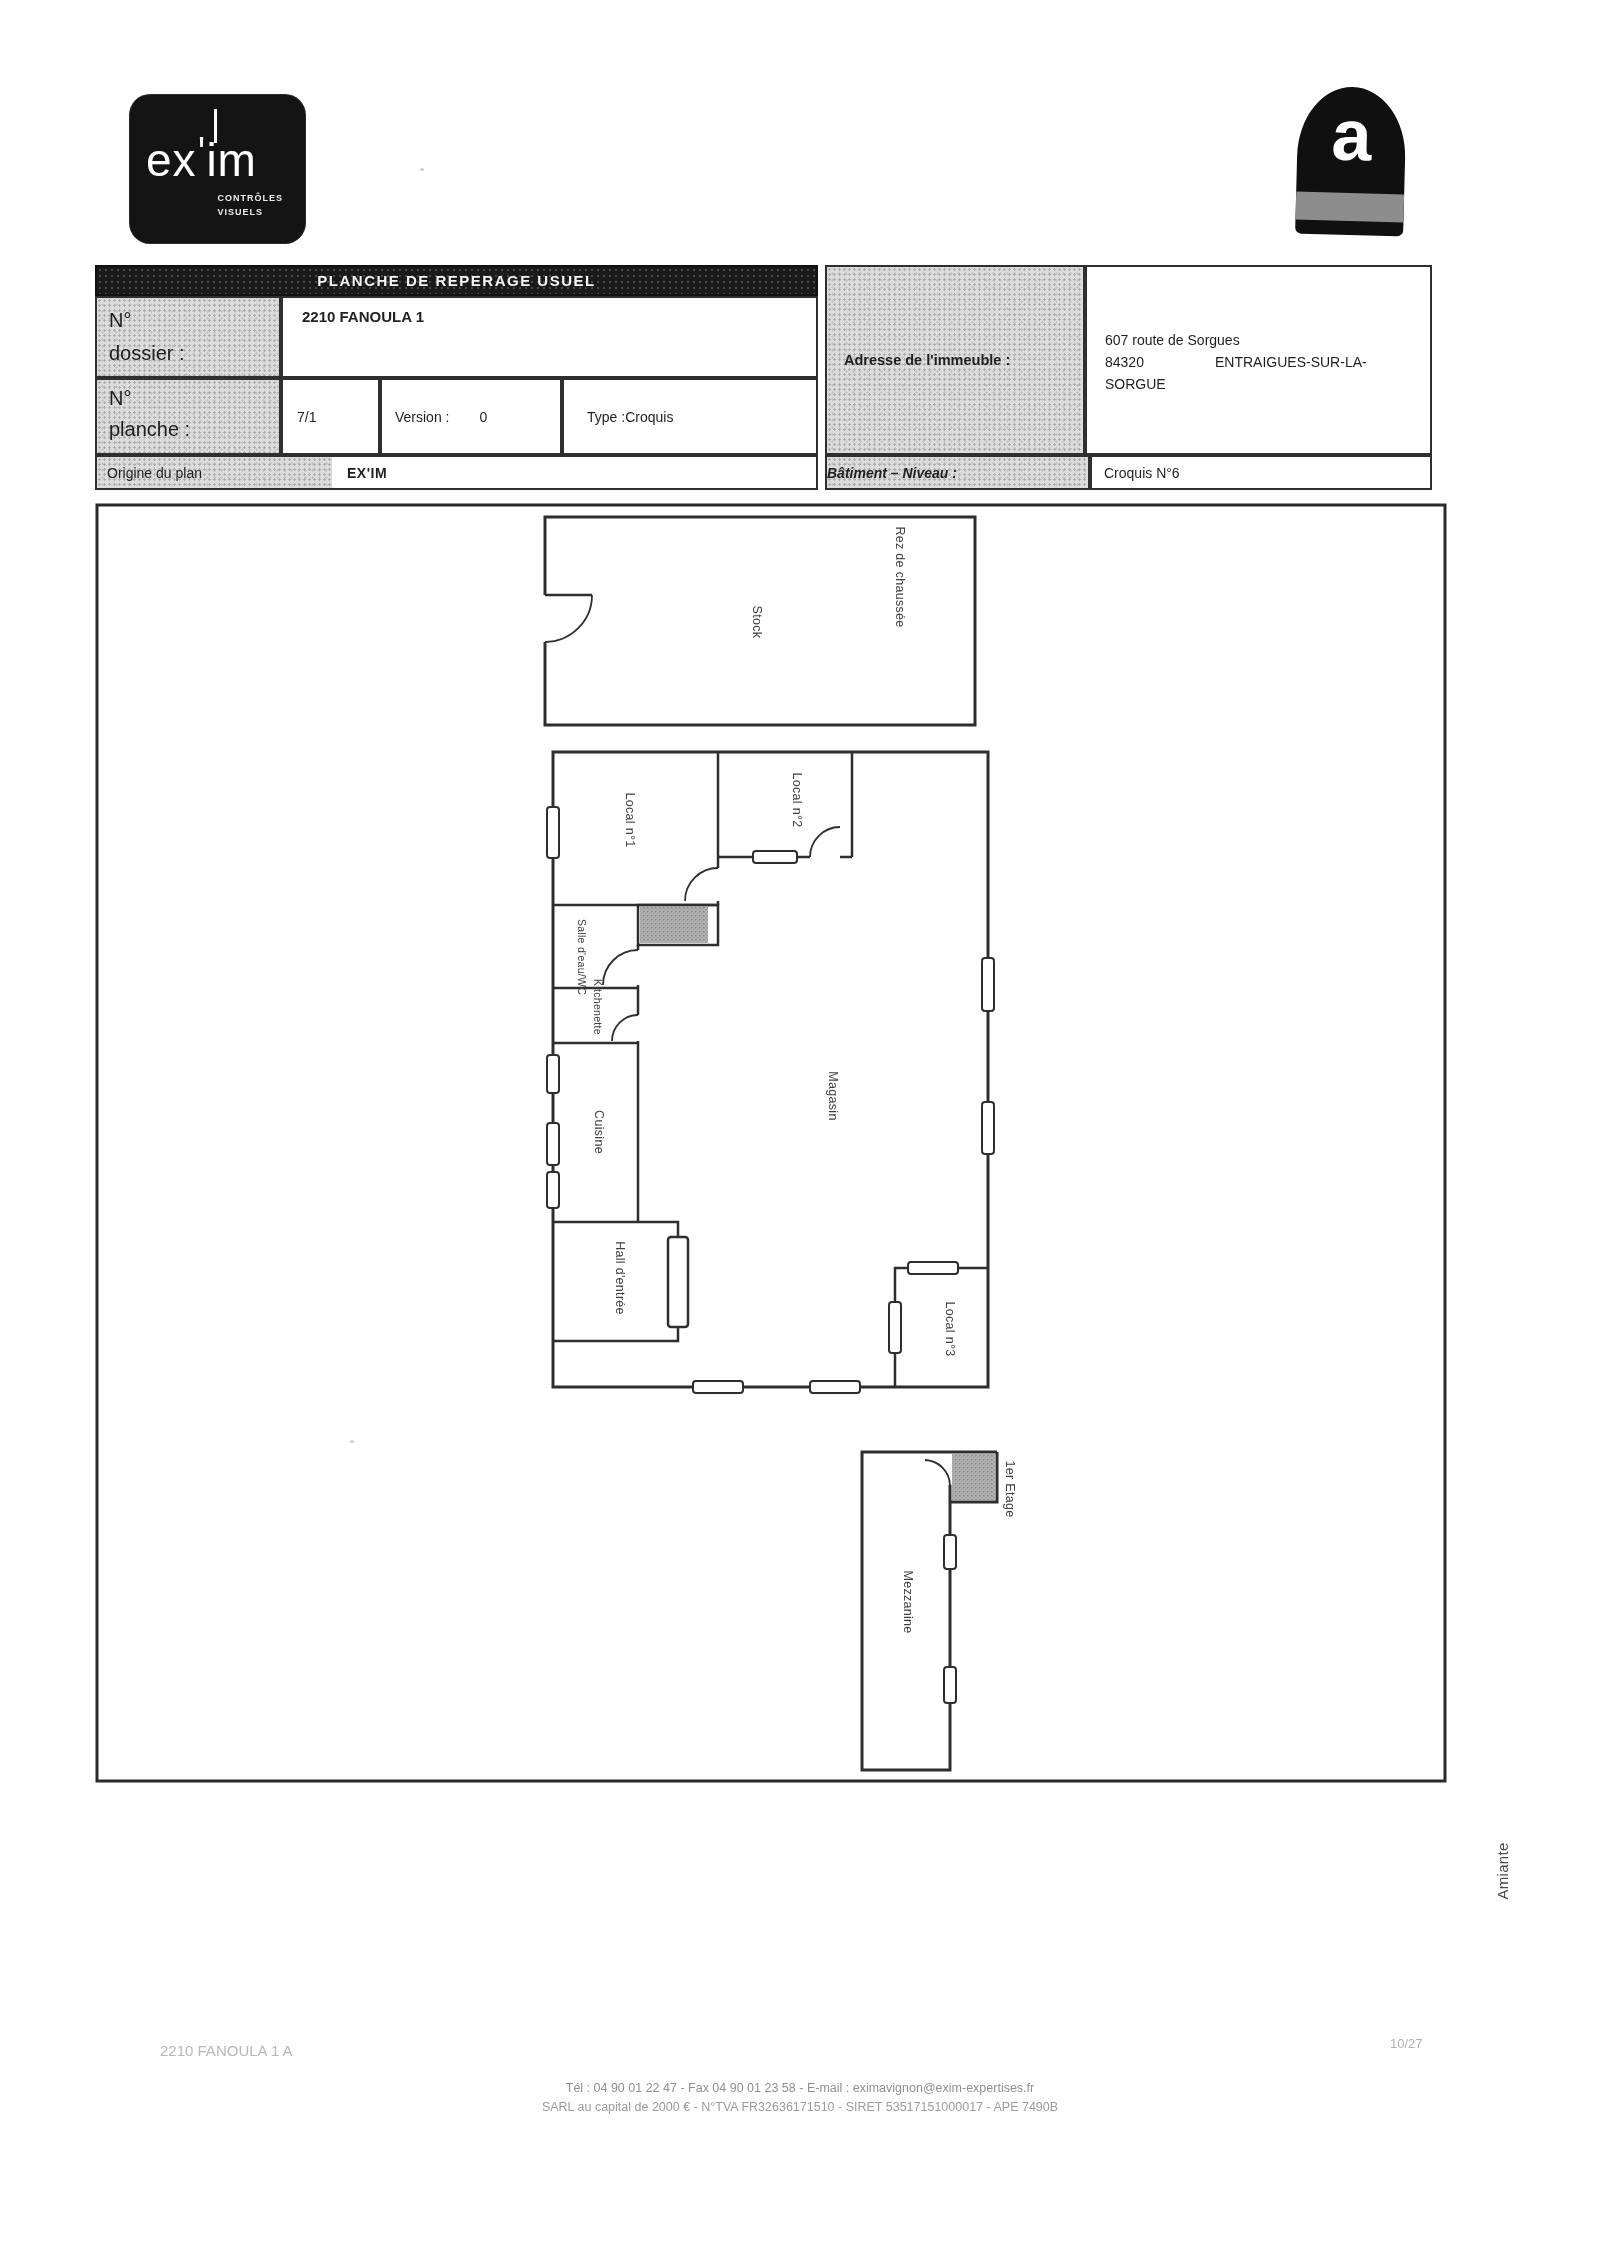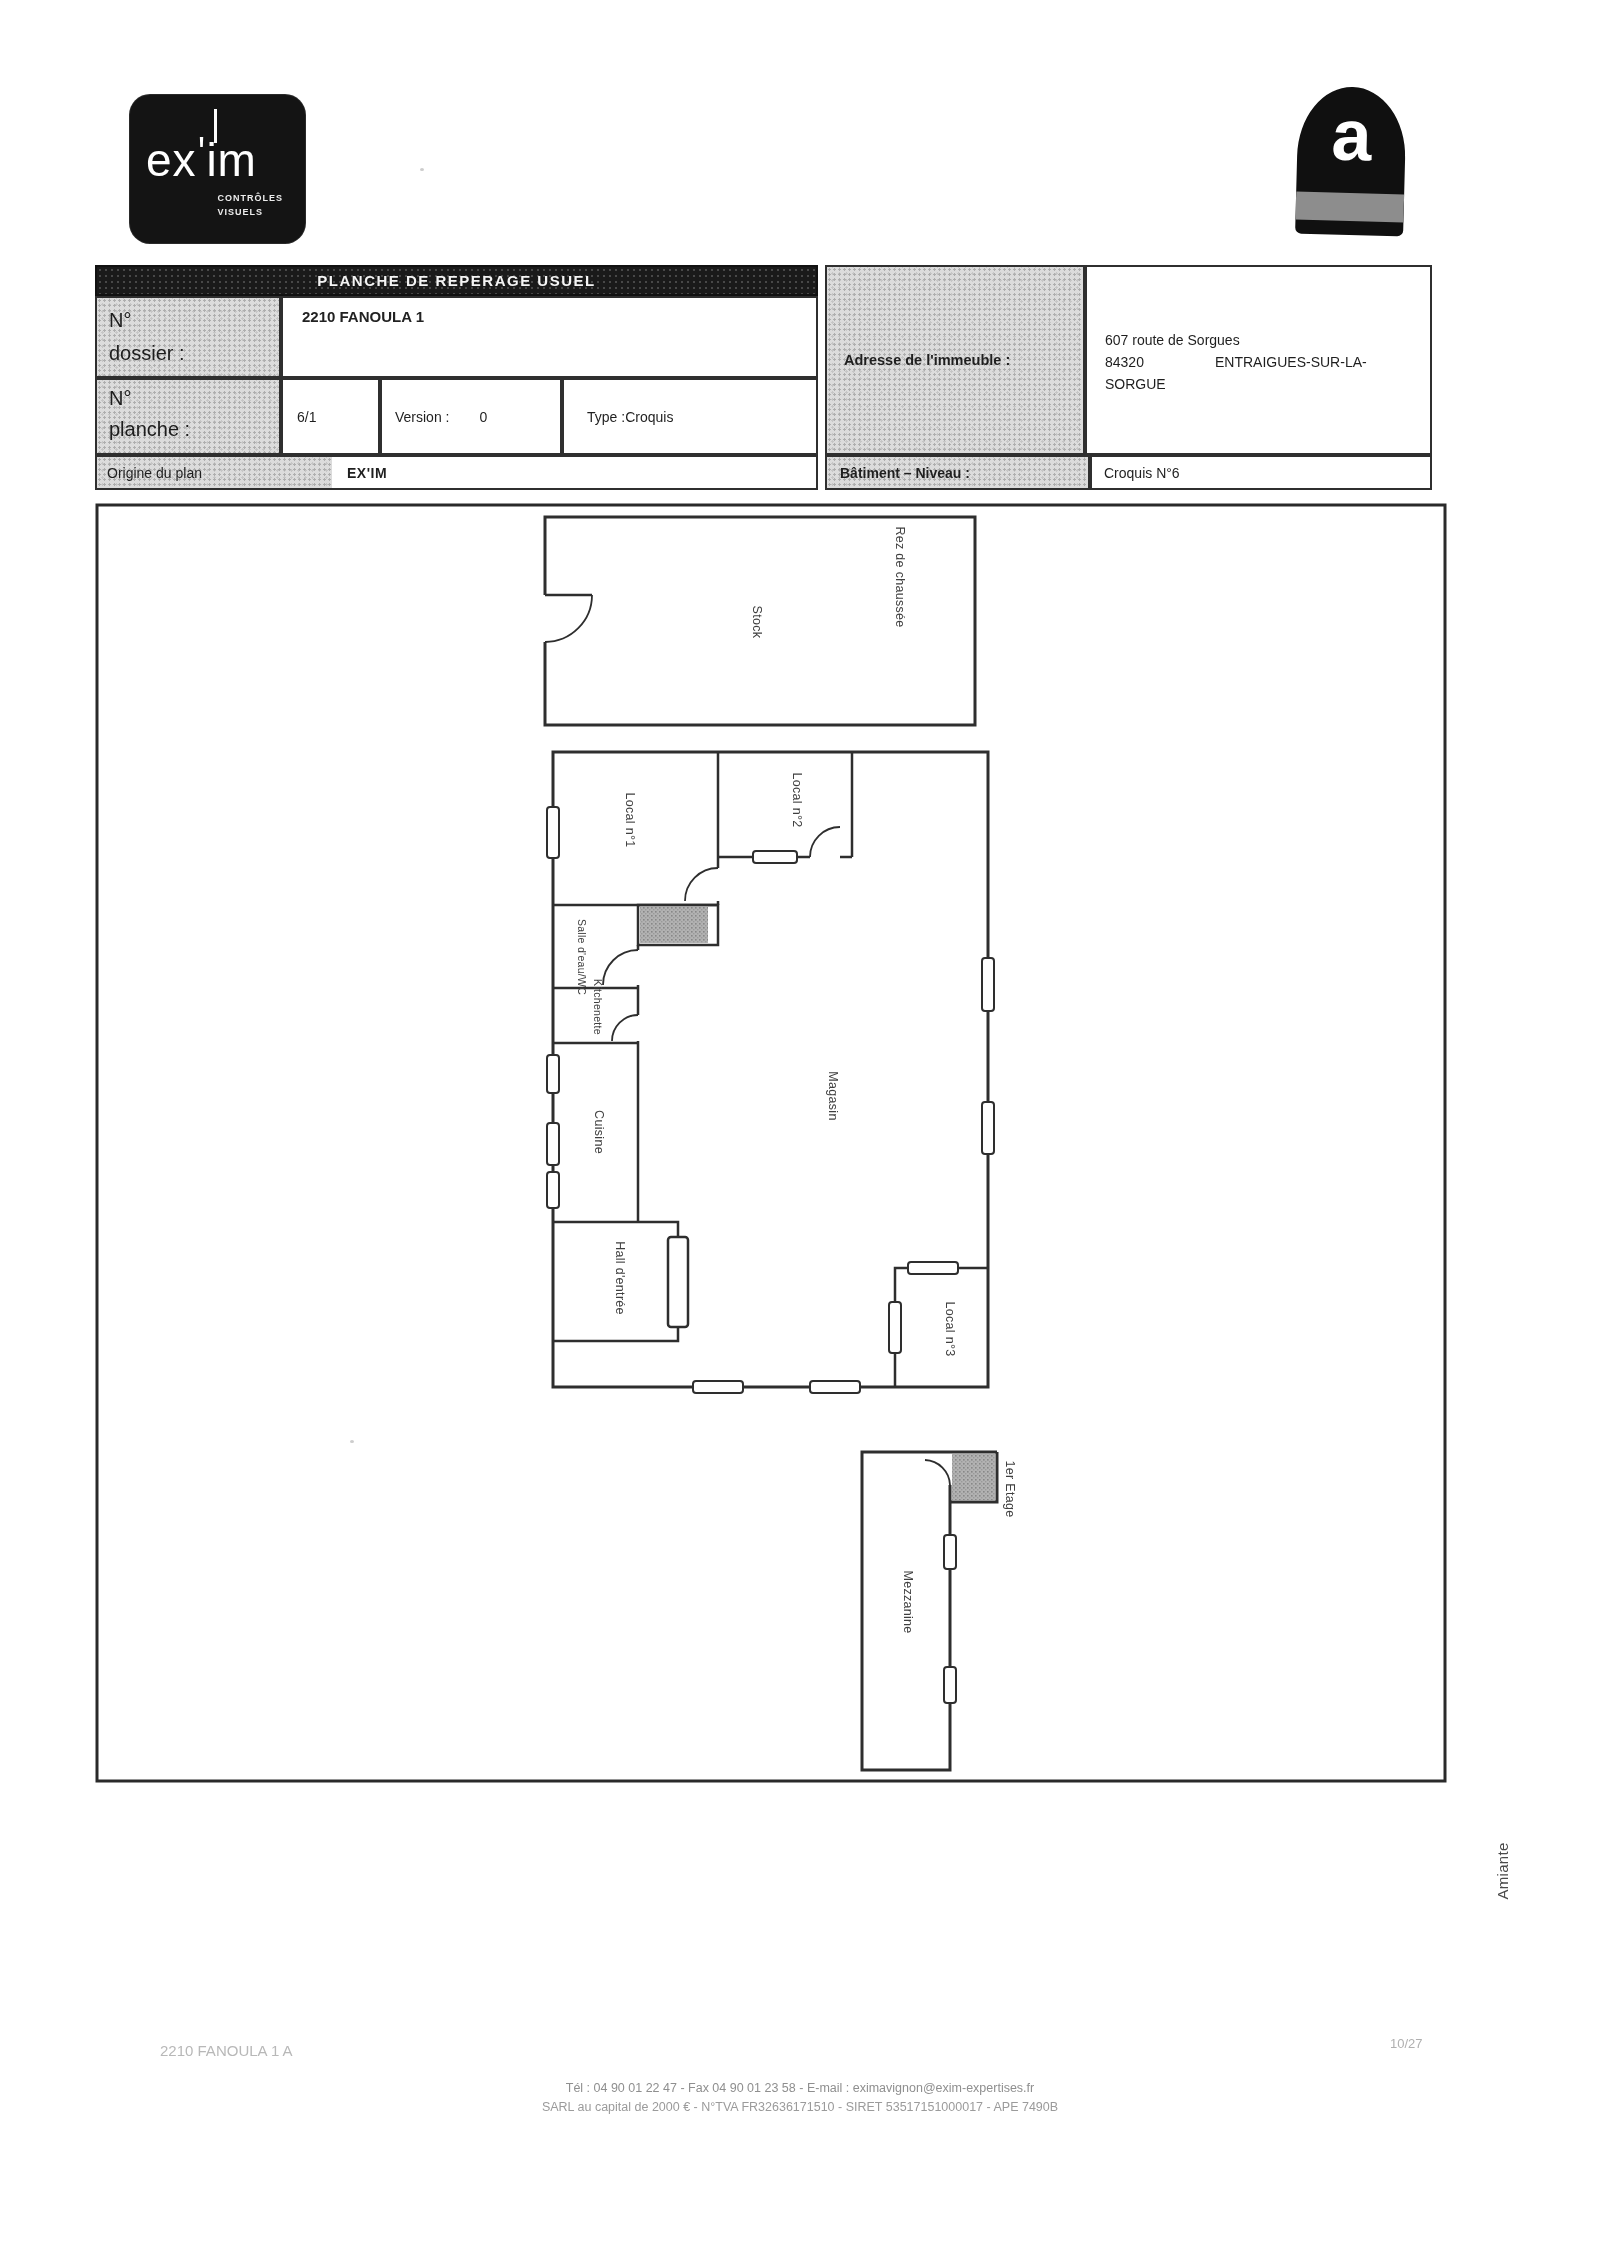--- a/index.html
+++ b/index.html
@@ -76,21 +76,21 @@
   </div>
   <div class="cell" style="left:281px;top:296px;width:537px;height:82px;padding:10px 0 0 19px;font-size:15px;font-weight:600;">2210 FANOULA 1</div>
 
   <div class="cell cell-gray" style="left:95px;top:378px;width:186px;height:77px;">
     <div class="fld-label2" style="padding-top:3px;line-height:31px;">
       <div>N°</div>
       <div>planche :</div>
     </div>
   </div>
   <div class="cell" style="left:281px;top:378px;width:99px;height:77px;">
-    <div class="kv" style="padding-left:14px;">6/1</div>
+    <div class="kv" style="padding-left:14px;">7/1</div>
   </div>
   <div class="cell" style="left:380px;top:378px;width:182px;height:77px;">
     <div class="kv" style="padding-left:13px;">
       <span>Version :</span>
       <span style="margin-left:30px;">0</span>
     </div>
   </div>
   <div class="cell" style="left:562px;top:378px;width:256px;height:77px;">
     <div class="kv" style="padding-left:23px;">
       <span>Type :</span>
@@ -112,21 +112,21 @@
     <div style="padding:62px 0 0 18px;font-size:14px;font-weight:500;line-height:22px;color:#1f1f1f;">
       <div>607 route de Sorgues</div>
       <div style="display:flex;">
         <span style="width:110px;">84320</span>
         <span>ENTRAIGUES-SUR-LA-</span>
       </div>
       <div>SORGUE</div>
     </div>
   </div>
   <div class="cell cell-gray" style="left:825px;top:455px;width:265px;height:35px;">
-    <div class="kv" style="padding-left:13px;font-weight:700;">Bâtiment – Niveau :</div>
+    <div class="kv" style="padding-left:0;font-weight:700;font-style:italic;">Bâtiment – Niveau :</div>
   </div>
   <div class="cell" style="left:1090px;top:455px;width:342px;height:35px;">
     <div class="kv" style="padding-left:12px;">Croquis N°6</div>
   </div>
 
   <svg class="plan-svg" viewBox="0 0 1352 1280">
     <defs>
       <pattern id="stipple" width="4" height="4" patternUnits="userSpaceOnUse">
         <rect width="4" height="4" fill="#b2b2b2"></rect>
         <rect width="1.6" height="1.6" fill="#878787"></rect>

